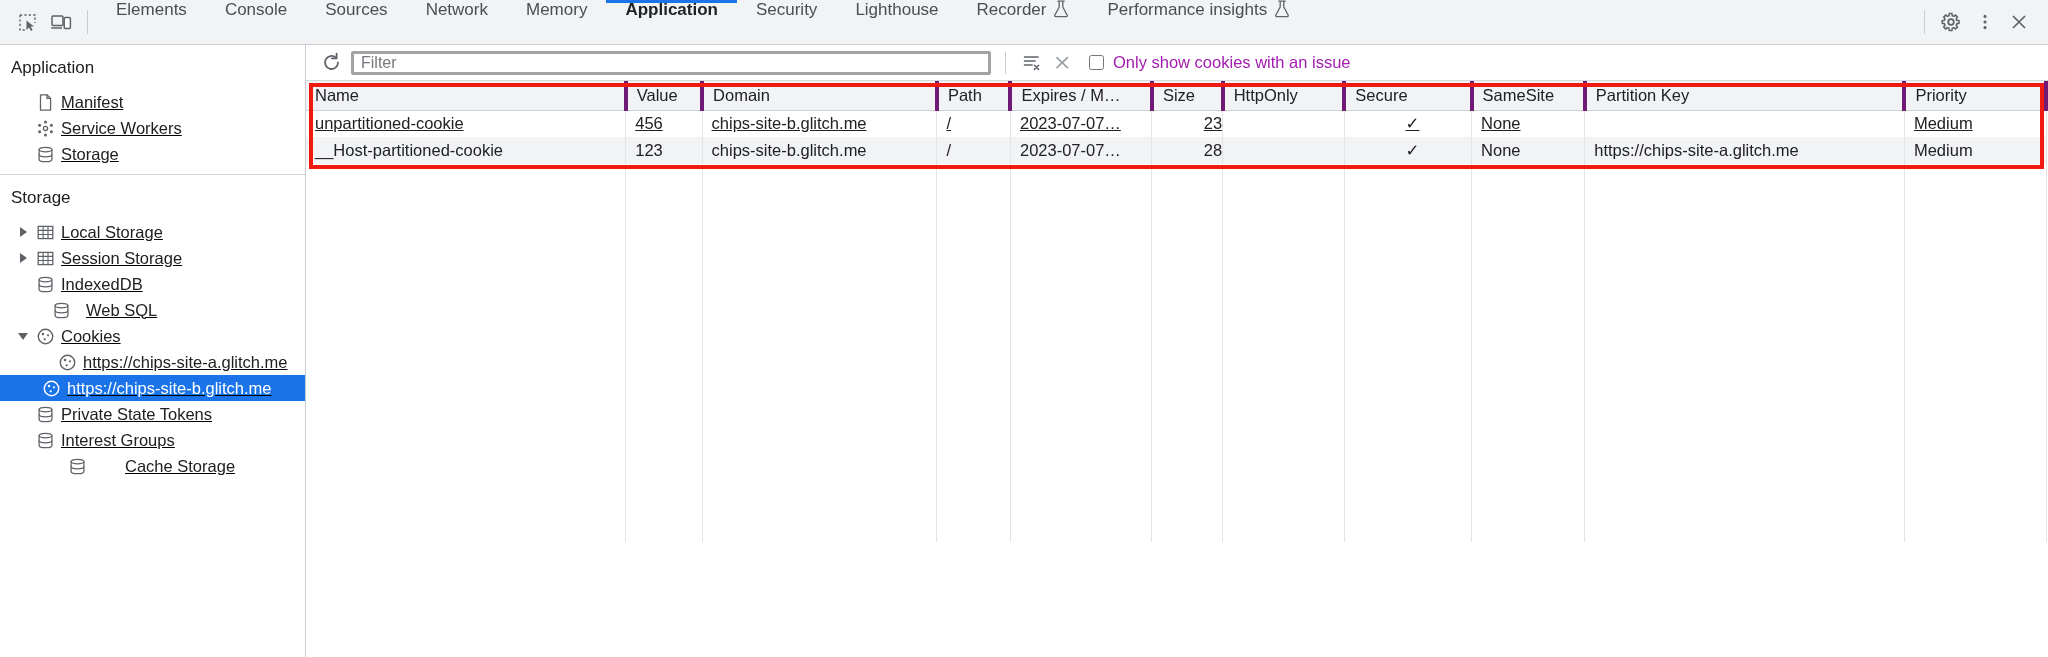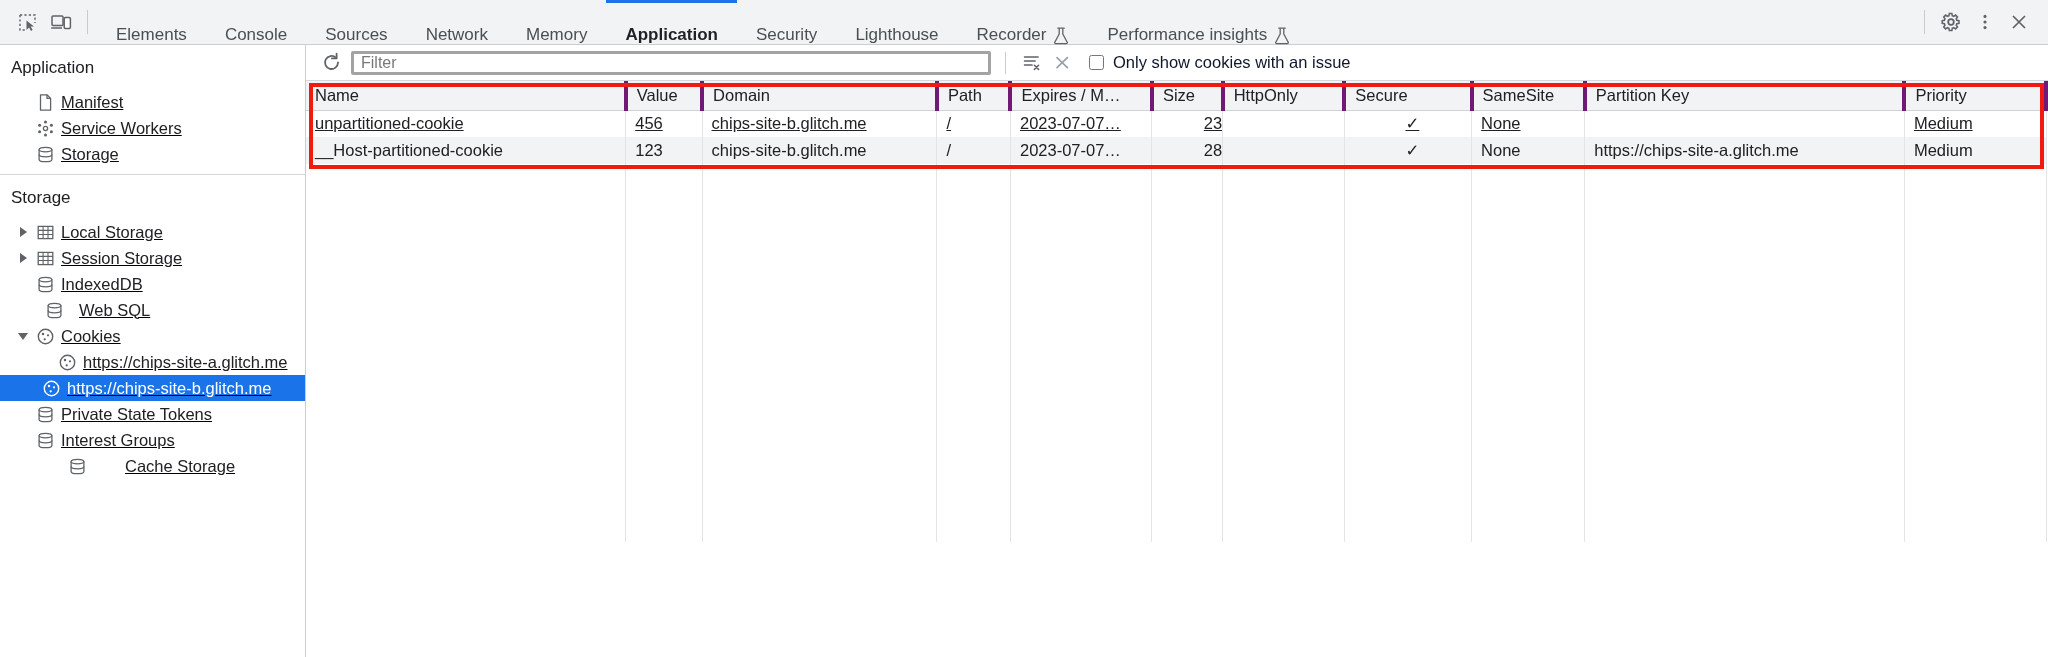--- a/index.html
+++ b/index.html
@@ -24,21 +24,21 @@
   .tb-icon-btn {
     width: 34px; height: 30px;
     display: flex; align-items: center; justify-content: center;
     cursor: pointer; border-radius: 3px;
   }
   .tb-sep {
     width: 1px; height: 24px; background: #c8cbcf; margin: 0 9px;
   }
   .tabs { display: flex; align-items: stretch; height: 45px; flex: 1; }
   .tab {
-    display: flex; align-items: flex-end; gap: 7px;
+    display: flex; align-items: flex-start; gap: 7px;
     padding: 0 19px; height: 45px;
     font-size: 17px; color: #4a4f54; cursor: pointer;
     position: relative; white-space: nowrap;
   }
   .tab.active { color: #1f2124; font-weight: bold; }
   .tab.active::before {
     content: ""; position: absolute; left: 0; right: 0; top: 0;
     height: 3px; background: #1a73e8;
   }
   .tb-right { display: flex; align-items: center; }
@@ -102,21 +102,21 @@
     border: 3px solid #a3a3a3; border-radius: 2px;
     font-size: 16px; color: #8b5cf6; padding: 0 7px;
     font-family: "Liberation Sans", sans-serif;
     outline: none; background: #fff;
   }
   .filter-input::placeholder { color: #76797d; }
   .fb-sep { width: 1px; height: 22px; background: #c8cbcf; margin: 0 11px 0 14px; }
   .fb-icon { width: 30px; height: 28px; display:flex; align-items:center; justify-content:center; cursor:pointer; }
   .fb-check { display: flex; align-items: center; gap: 9px; margin-left: 12px; cursor: pointer; }
   .fb-check input { width: 15px; height: 15px; margin: 0; cursor: pointer; }
-  .fb-check span { font-size: 16.5px; color: #0f172a; }
+  .fb-check span { font-size: 16.5px; color: #a21caf; }
 
   
   .table-wrap { flex: 1; position: relative; overflow: hidden; background:#fff; }
   .hl-box {
     position: absolute; left: 3px; top: 2px; right: 4px; height: 86px;
     border: 4px solid #f01a10; pointer-events: none; z-index: 5;
   }
   table.ck { border-collapse: collapse; width: 100%; table-layout: fixed; }
   table.ck th {
     background: #f1f3f4; font-weight: normal;
@@ -303,21 +303,21 @@
             <span class="twisty"></span>
             <span class="tree-icon">
               <svg width="19" height="19" viewBox="0 0 19 19">
                 <ellipse cx="9.5" cy="4.6" rx="6.4" ry="2.3" fill="none" stroke="#5f6368" stroke-width="1.3"></ellipse>
                 <path d="M3.1 4.6 V14.4 C3.1 15.7 6 16.7 9.5 16.7 C13 16.7 15.9 15.7 15.9 14.4 V4.6" fill="none" stroke="#5f6368" stroke-width="1.3"></path>
                 <path d="M3.1 9.5 C3.1 10.8 6 11.8 9.5 11.8 C13 11.8 15.9 10.8 15.9 9.5" fill="none" stroke="#5f6368" stroke-width="1.3"></path>
               </svg>
             </span>
             <span class="tree-label">IndexedDB</span>
           </div>
-          <div class="tree-row" style="padding-left: 14px; gap: 9px;">
+          <div class="tree-row" style="padding-left: 21px; gap: 9px;">
             <span class="twisty"></span>
             <span class="tree-icon">
               <svg width="19" height="19" viewBox="0 0 19 19">
                 <ellipse cx="9.5" cy="4.6" rx="6.4" ry="2.3" fill="none" stroke="#5f6368" stroke-width="1.3"></ellipse>
                 <path d="M3.1 4.6 V14.4 C3.1 15.7 6 16.7 9.5 16.7 C13 16.7 15.9 15.7 15.9 14.4 V4.6" fill="none" stroke="#5f6368" stroke-width="1.3"></path>
                 <path d="M3.1 9.5 C3.1 10.8 6 11.8 9.5 11.8 C13 11.8 15.9 10.8 15.9 9.5" fill="none" stroke="#5f6368" stroke-width="1.3"></path>
               </svg>
             </span>
             <span class="tree-label">Web SQL</span>
           </div>

